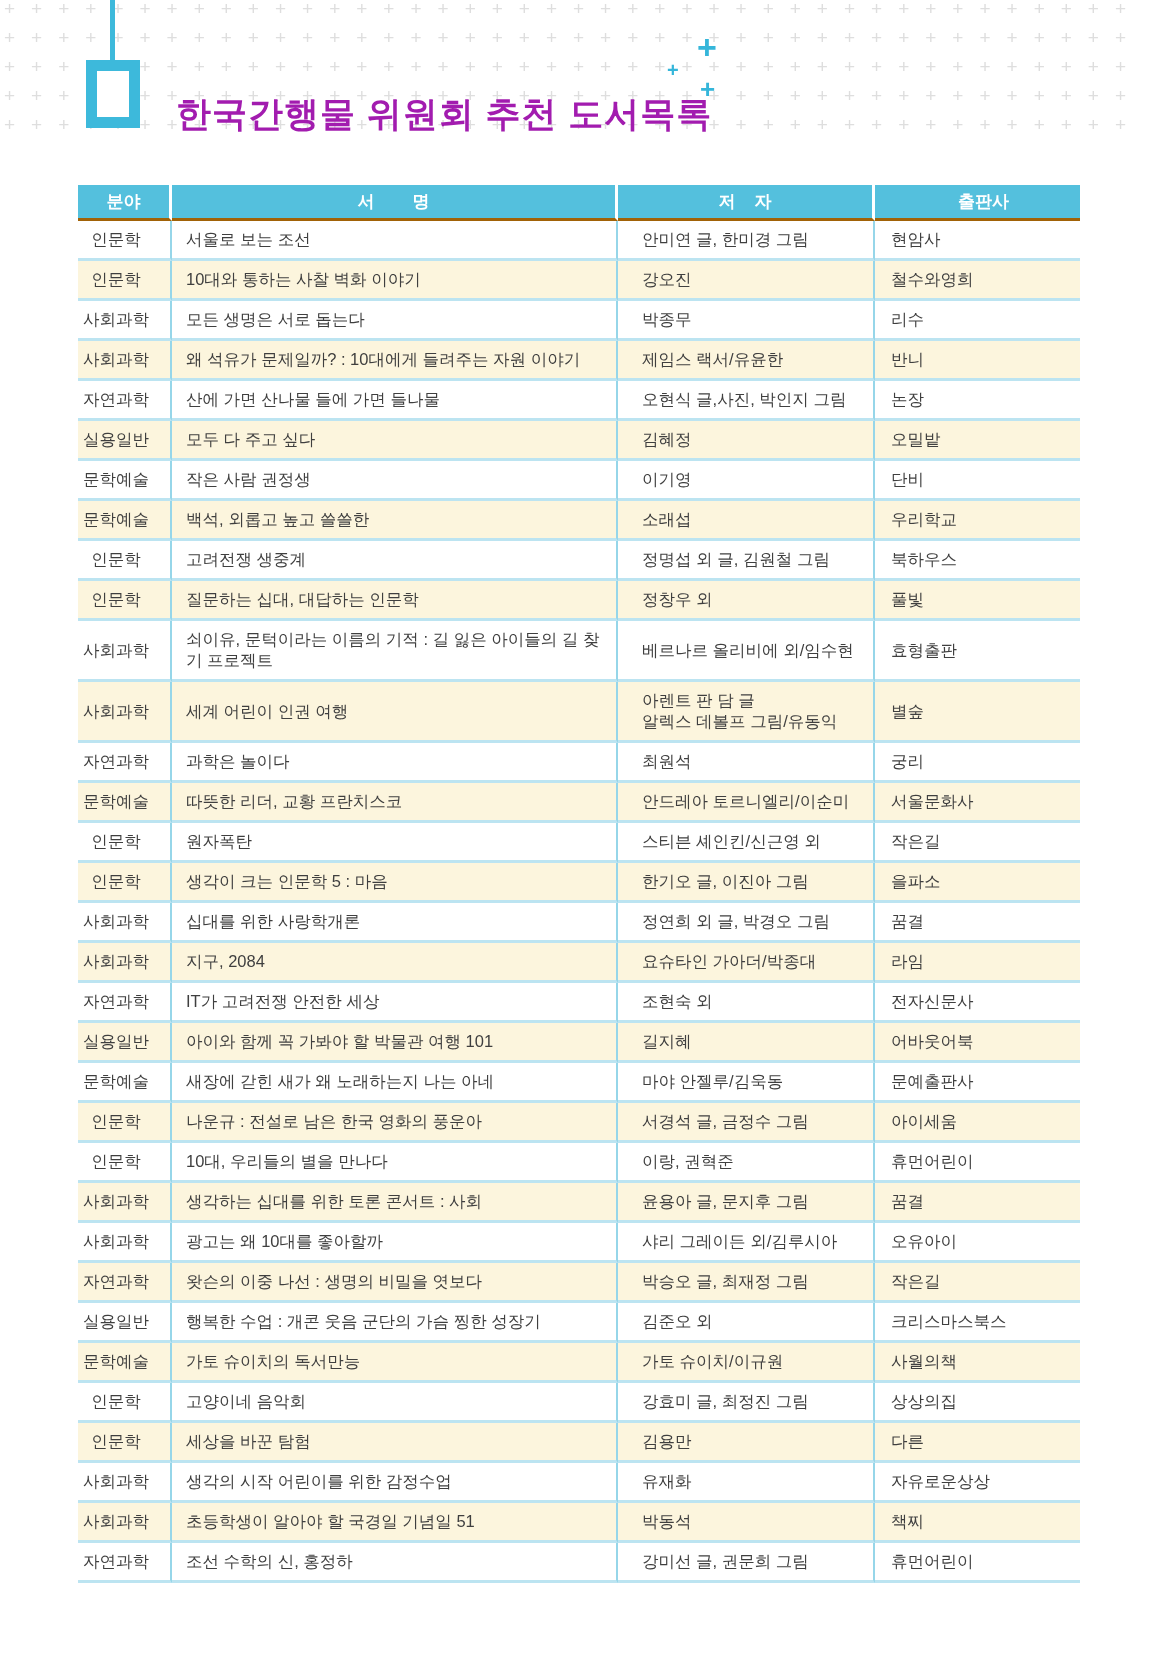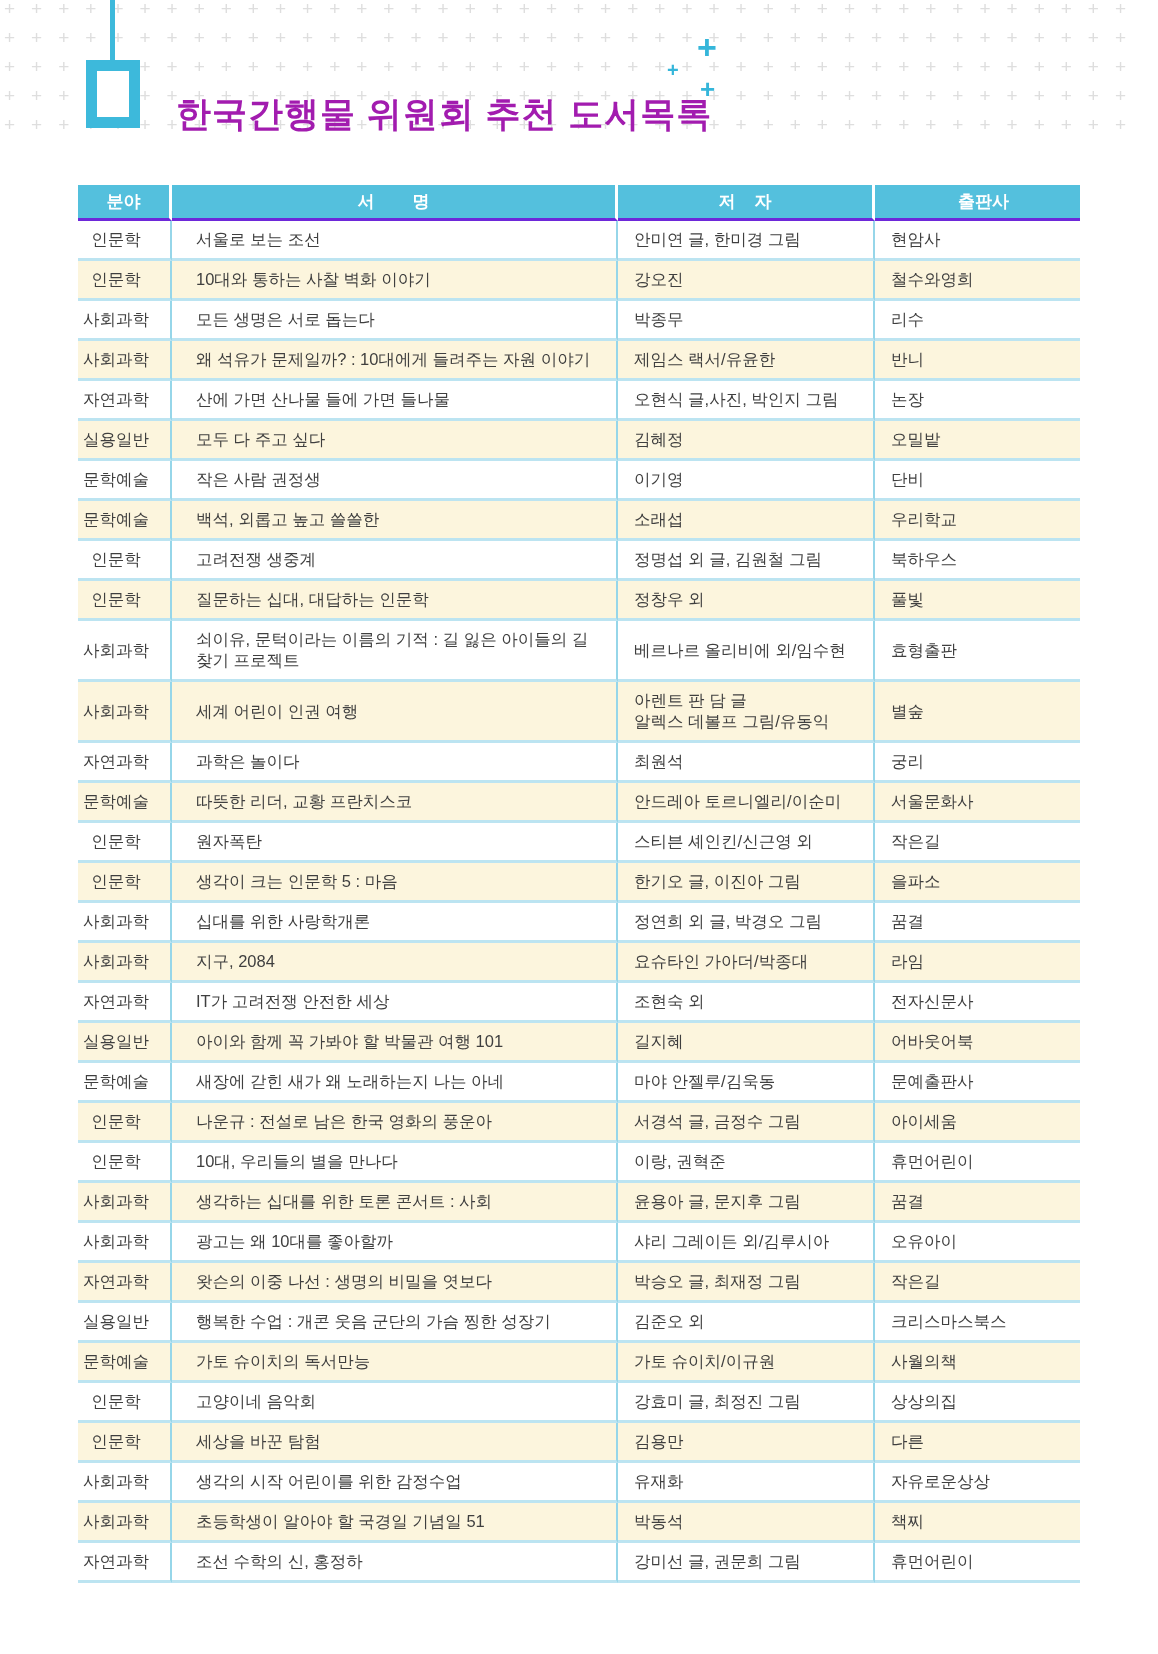--- a/index.html
+++ b/index.html
@@ -28,35 +28,35 @@
   .plus-deco.sm{top:60px;left:667px;font-size:20px;}
   .plus-deco.md{top:76px;left:700px;font-size:26px;}
   
   table.book-table{
     position:absolute;top:185px;left:78px;width:1002px;z-index:2;
     border-collapse:separate;border-spacing:0;table-layout:fixed;
   }
   .book-table th{
     background:#54c0dd;color:#ffffff;font-weight:bold;font-size:17px;
     height:33px;padding:0;text-align:center;vertical-align:middle;
-    border-right:3px solid #ffffff;border-bottom:3px solid #6d28d9;
+    border-right:3px solid #ffffff;border-bottom:3px solid #a16207;
     white-space:pre;
   }
   .book-table th:last-child{border-right:none;padding-left:12px;}
   .book-table td{
     font-size:16.5px;color:#3f3f3f;line-height:21px;
     padding:8px 10px;vertical-align:middle;background:#ffffff;
     border-bottom:3px solid #bce4f1;border-right:2px solid #96d6e9;
     white-space:pre-wrap;overflow:hidden;
   }
   .book-table td:last-child{border-right:none;}
   .book-table tbody tr:nth-child(even) td{background:#fcf5dd;}
   td.cell-category{text-align:center;padding-left:2px;padding-right:18px;}
-  td.cell-title{padding-left:24px;}
-  td.cell-author{padding-left:16px;margin-left:15px;}
+  td.cell-title{padding-left:14px;}
+  td.cell-author{padding-left:24px;margin-left:15px;}
   td.cell-publisher{padding-left:16px;}
 </style>
 </head>
 <body>
 
 <div class="plus-band">++++++++++++++++++++++++++++++++++++++++++
 ++++++++++++++++++++++++++++++++++++++++++
 ++++++++++++++++++++++++++++++++++++++++++
 ++++++++++++++++++++++++++++++++++++++++++
 ++++++++++++++++++++++++++++++++++++++++++

